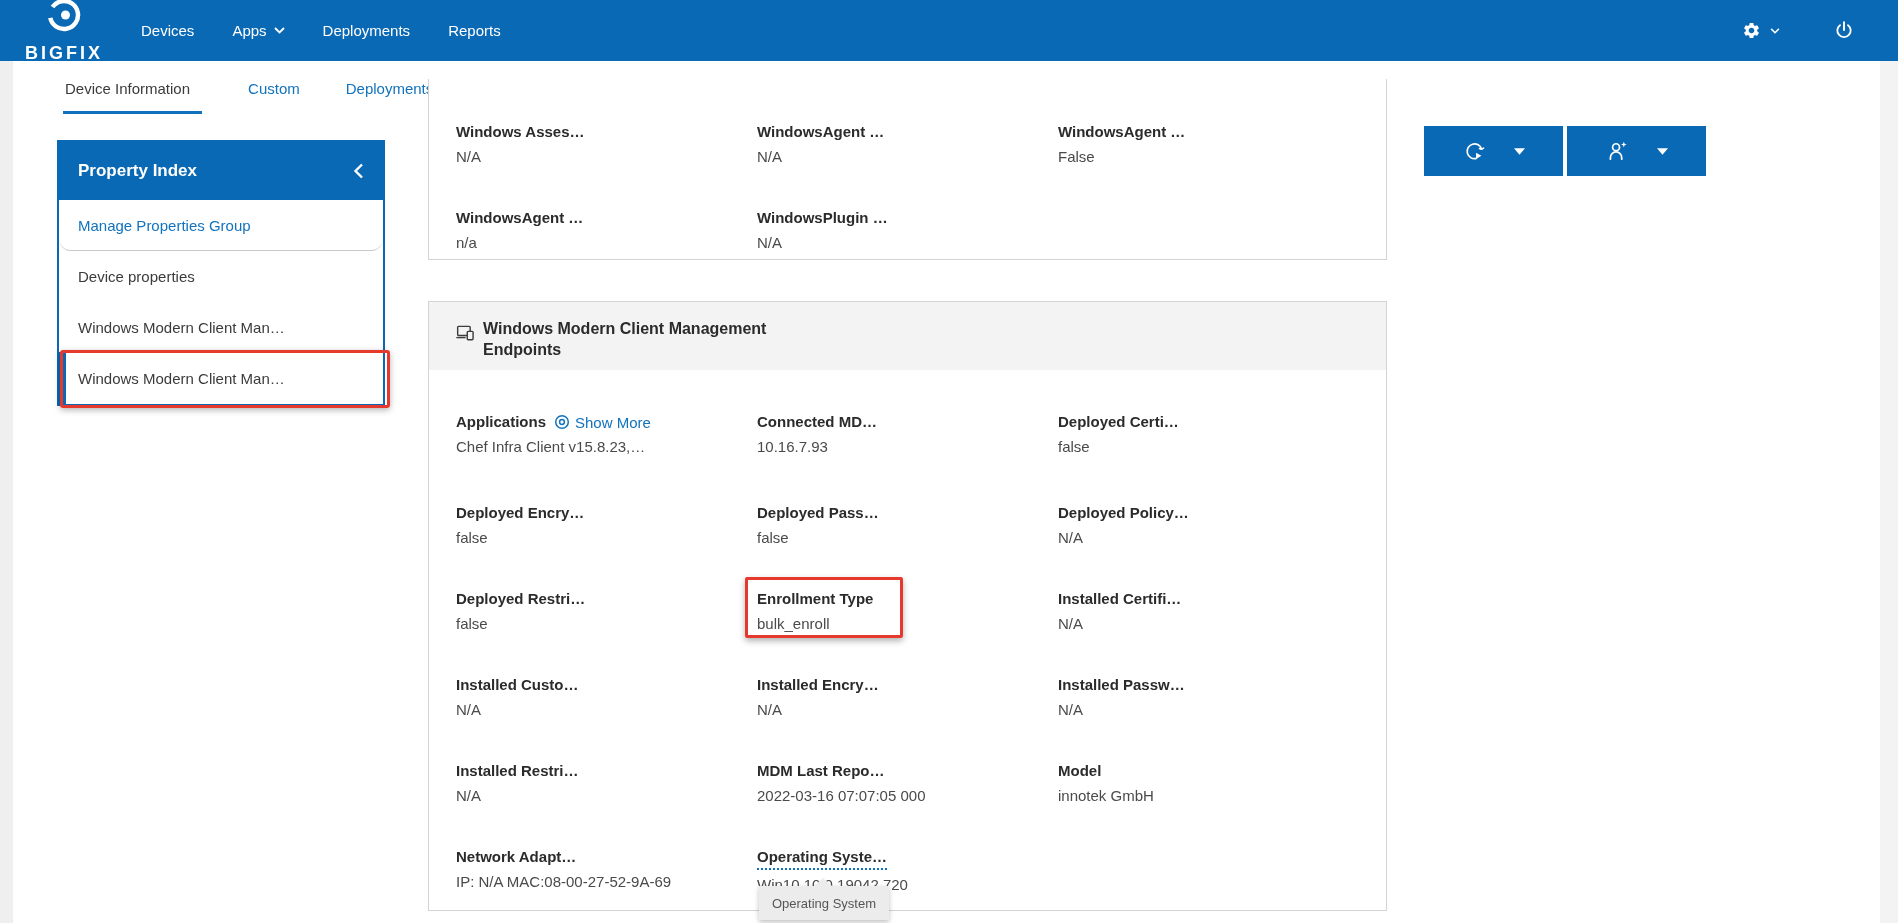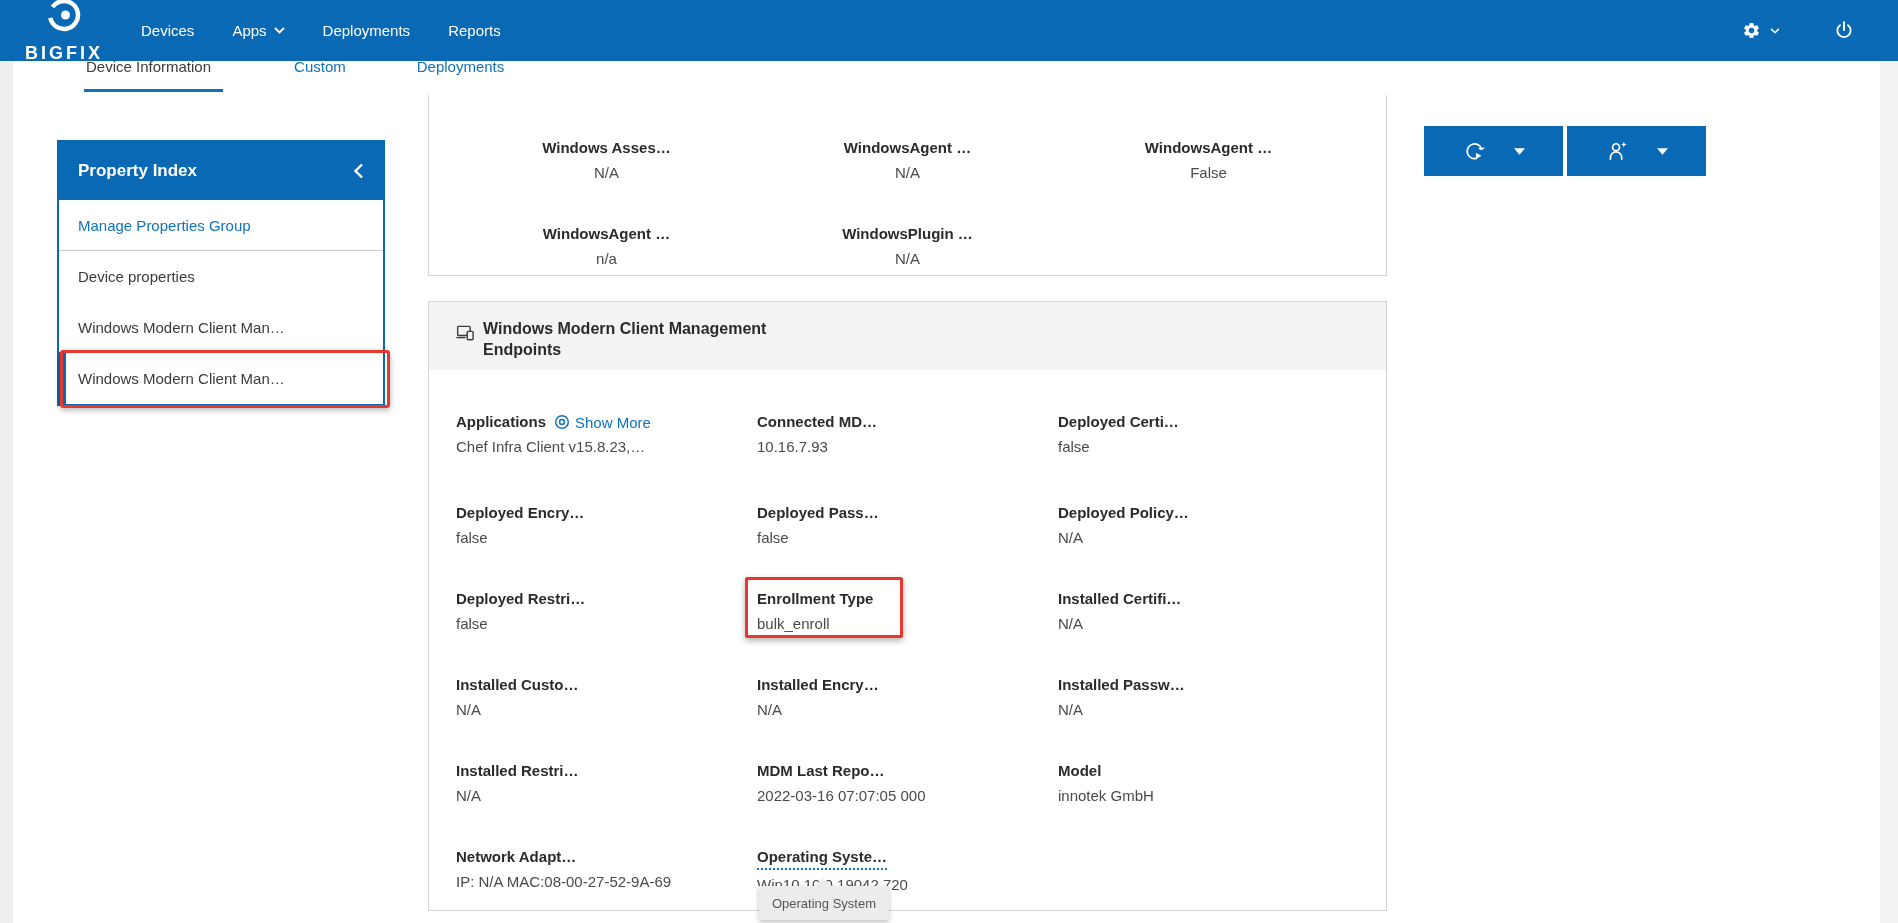--- a/index.html
+++ b/index.html
@@ -20,45 +20,45 @@
   .topnav .nav-item { color:#fff; font-size:15px; text-decoration:none; display:flex; align-items:center; gap:7px; cursor:pointer;}
   .topbar-right { margin-left:auto; display:flex; align-items:center; gap:54px; padding-right:44px; }
   .gear-group { display:flex; align-items:center; gap:9px; cursor:pointer; }
   .icon-btn { cursor:pointer; display:flex; align-items:center; }
 
   
   .left-strip  { position:absolute; left:0; top:61px; width:13px; height:862px; background:#EFEFEF; }
   .right-strip { position:absolute; right:0; top:61px; width:18px; height:862px; background:#F3F3F3; }
 
   
-  .tabs { position:absolute; left:63px; top:48px; height:44px; display:flex; gap:71px;margin-left:21px; }
+  .tabs { position:absolute; left:63px; top:70px; height:44px; display:flex; gap:46px; }
   .tab { font-size:15px; color:var(--link); padding-top:10px; cursor:pointer; }
   .tab.active { color:#3B3B3B; border-bottom:3px solid var(--link); padding-left:2px; padding-right:12px; }
 
   
   .sidebar { position:absolute; left:57px; top:140px; width:328px; background:#fff;
     border:2px solid var(--primary); }
   .sidebar-header { height:58px; background:var(--primary); color:#fff; font-size:17px; font-weight:bold;
     display:flex; align-items:center; justify-content:space-between; padding:0 19px; cursor:pointer;gap:24px; }
   .sidebar-item { height:51px; display:flex; align-items:center; padding:0 19px;
-    font-size:15px; color:#3B3B3B; position:relative; cursor:pointer; background:#fff; }
+    font-size:15px; color:#3B3B3B; position:relative; cursor:pointer; background:#fff;border-radius:12px; }
   .sidebar-item.link { color:var(--link); border-bottom:1px solid #C9C9C9; }
   .sidebar-item.selected .selbar { position:absolute; left:0; top:-1px; bottom:-2px; width:7px; background:var(--primary); }
   .sidebar-annotation { position:absolute; left:1px; right:-7px; top:-3px; bottom:-4px;
     border:3px solid var(--red); border-radius:3px; box-shadow:0 2px 6px rgba(0,0,0,.3); pointer-events:none; }
 
   
   .actions { position:absolute; left:1424px; top:126px; display:flex; gap:4px; }
   .action-btn { width:139px; height:50px; background:var(--primary); border:none;
     display:flex; align-items:center; justify-content:center; gap:28px; cursor:pointer; }
 
   
   .card { position:absolute; left:428px; width:959px; background:#fff;
     border:1px solid var(--border); }
-  .card1 { top:95px; height:181px; border-top:none;text-align:center; }
+  .card1 { top:79px; height:181px; border-top:none; }
   .card2 { top:301px; height:610px; }
   .fields { display:grid; grid-template-columns:repeat(3,1fr); padding:0 27px; }
   .card1 .fields { padding-top:43px; }
   .card2 .fields { padding-top:42px; }
   .cell { margin-bottom:41px; position:relative; }
   .flabel { font-size:15px; font-weight:bold; color:var(--label); line-height:20px; }
   .fvalue { font-size:15px; color:var(--value); line-height:20px; margin-top:5px; }
   .label-row { display:flex; align-items:center; gap:8px; }
   .show-more { display:flex; align-items:center; gap:5px; color:var(--link); font-size:15px; text-decoration:none; cursor:pointer;text-align:right; }
   .cell-applications { margin-bottom:46px; }

